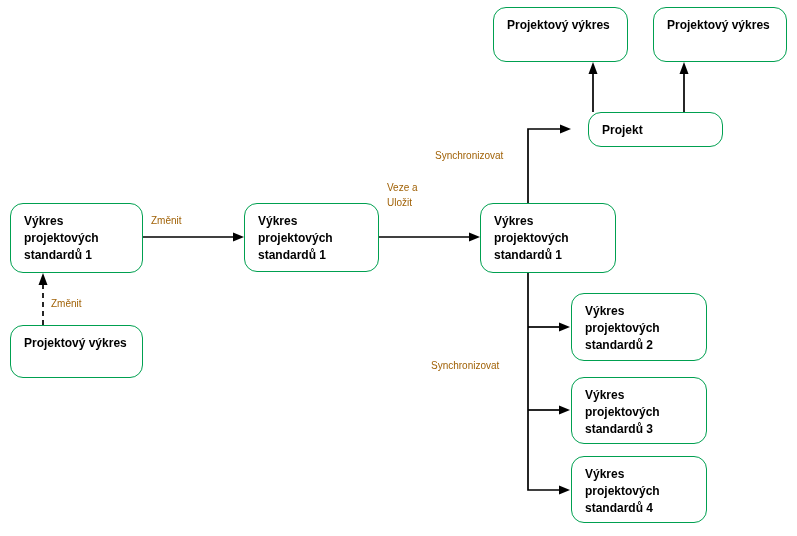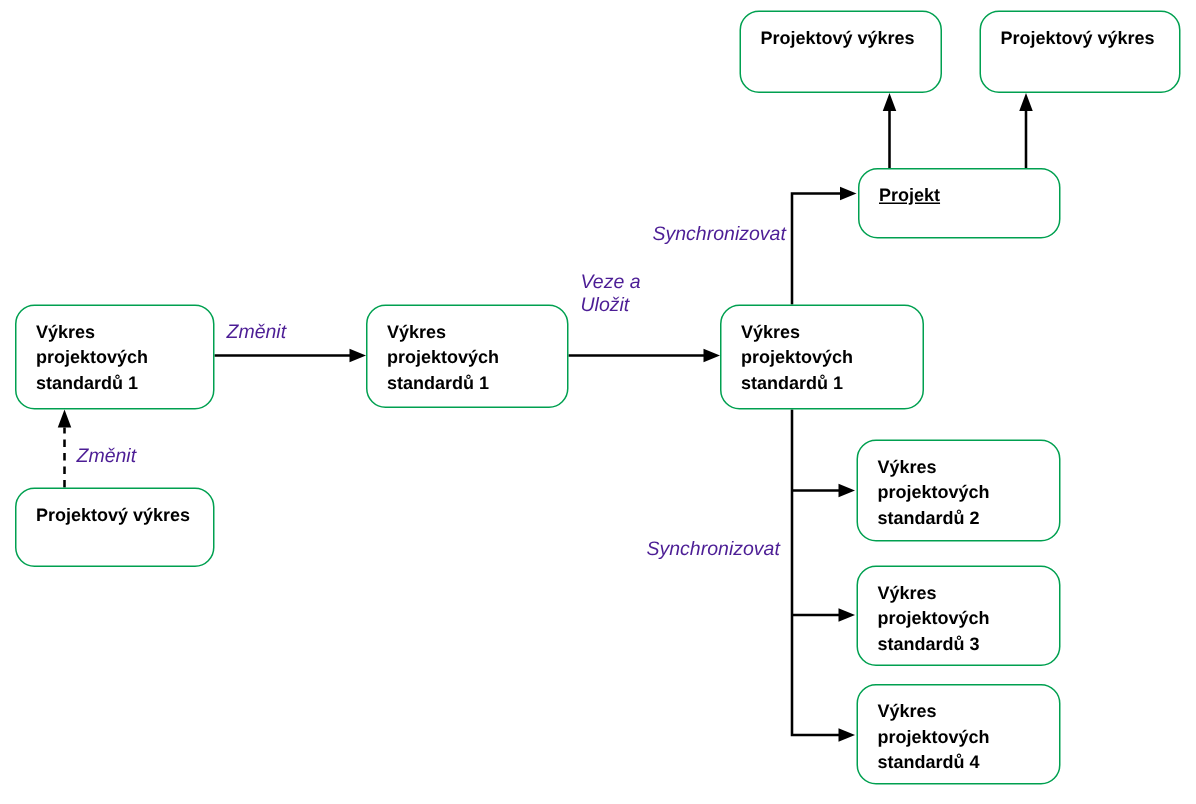--- a/index.html
+++ b/index.html
@@ -29,34 +29,33 @@
     background: #ffffff;
     color: #000000;
     font-size: 12px;
     font-weight: bold;
     line-height: 17px;
     padding: 9px 2px 0 13px;
     white-space: pre;
   }
   .b-top1 { left: 493px; top: 7px;   width: 135px; height: 55px; }
   .b-top2 { left: 653px; top: 7px;   width: 134px; height: 55px; }
-  .b-proj { left: 572px; top: 112px; width: 135px; height: 47px; text-decoration: underline; }
+  .b-proj { left: 588px; top: 112px; width: 135px; height: 35px; }
   .b-std1a { left: 10px;  top: 203px; width: 133px; height: 70px; }
   .b-std1b { left: 244px; top: 203px; width: 135px; height: 69px; }
   .b-std1c { left: 480px; top: 203px; width: 136px; height: 70px; }
   .b-projdwg { left: 10px; top: 325px; width: 133px; height: 53px; }
   .b-std2 { left: 571px; top: 293px; width: 136px; height: 68px; }
   .b-std3 { left: 571px; top: 377px; width: 136px; height: 67px; }
   .b-std4 { left: 571px; top: 456px; width: 136px; height: 67px; }
 
   .edge-label {
     position: absolute;
-    color: #4c1d95;
-    font-size: 13px;
-    font-style: italic;
+    color: #a16207;
+    font-size: 10px;
     line-height: 15px;
     white-space: pre;
   }
   .l-zmenit1 { left: 151px; top: 213px; }
   .l-veze    { left: 387px; top: 180px; }
   .l-zmenit2 { left: 51px;  top: 296px; }
   .l-sync1   { left: 435px; top: 148px; }
   .l-sync2   { left: 431px; top: 358px; }
 
   .connector-line { stroke: #000000; stroke-width: 1.7; fill: none; }

